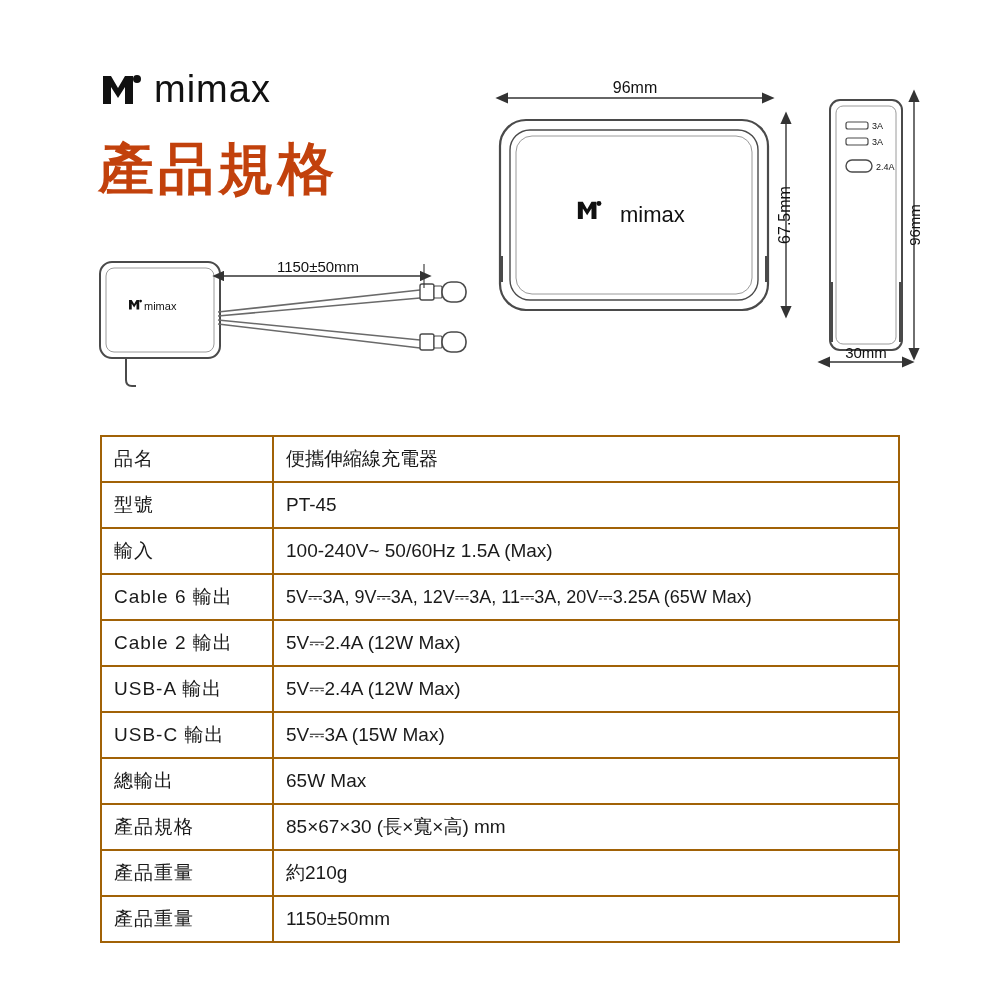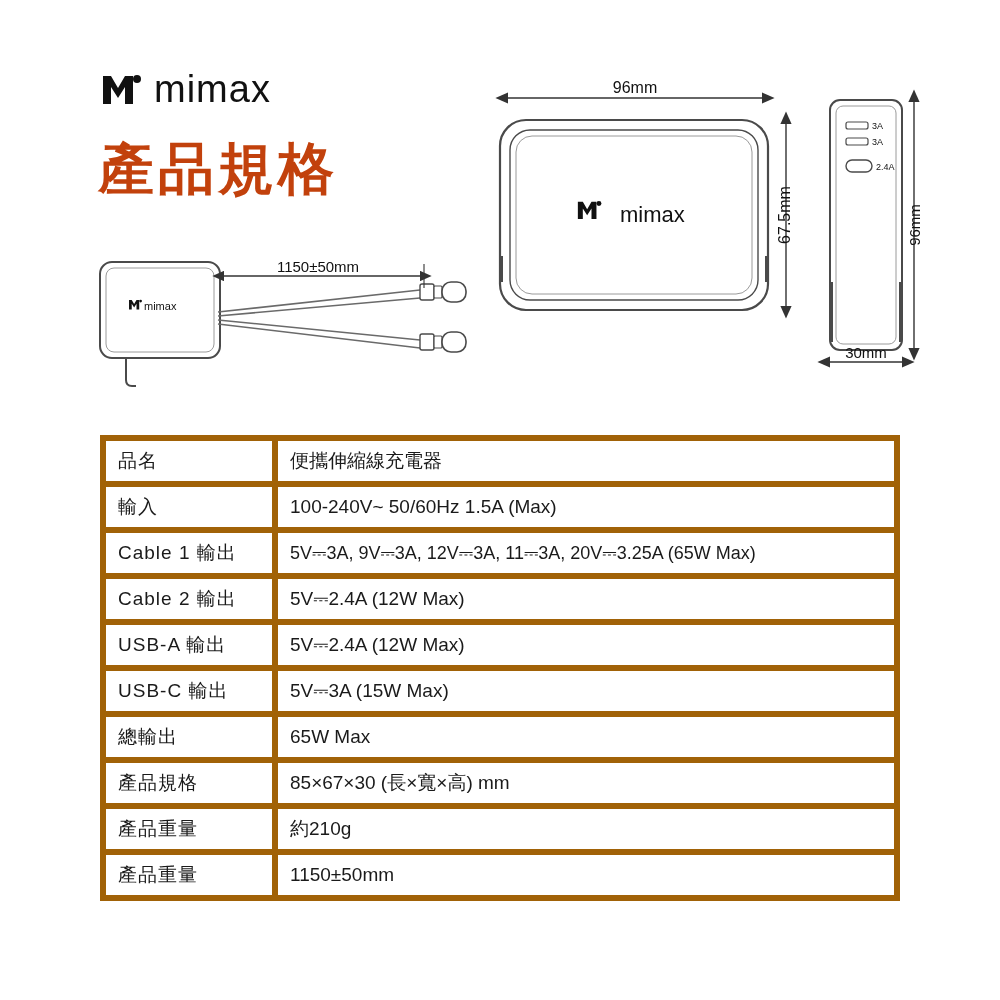--- a/index.html
+++ b/index.html
@@ -56,21 +56,21 @@
   
   .spec-table {
     position: absolute;
     left: 100px;
     top: 435px;
     width: 800px;
     border-collapse: collapse;
     table-layout: fixed;
   }
   .spec-table td {
-    border: 6px solid #a16207;
+    border: 2px solid #a16207;
     height: 46px;
     padding: 0 12px;
     font-size: 19px;
     vertical-align: middle;
     color: #1a1a1a;
     white-space: nowrap;
     overflow: hidden;
   }
   .spec-table td.label {
     width: 172px;
@@ -188,25 +188,29 @@
     </svg>
   </div>
 
   <table class="spec-table">
     <tbody>
       <tr>
         <td class="label">品名</td>
         <td class="value">便攜伸縮線充電器</td>
       </tr>
       <tr>
+        <td class="label">型號</td>
+        <td class="value">PT-45</td>
+      </tr>
+      <tr>
         <td class="label">輸入</td>
         <td class="value">100-240V~ 50/60Hz 1.5A (Max)</td>
       </tr>
       <tr class="tight">
-        <td class="label">Cable 1 輸出</td>
+        <td class="label">Cable 6 輸出</td>
         <td class="value">5V⎓3A, 9V⎓3A, 12V⎓3A, 11⎓3A, 20V⎓3.25A (65W Max)</td>
       </tr>
       <tr>
         <td class="label">Cable 2 輸出</td>
         <td class="value">5V⎓2.4A (12W Max)</td>
       </tr>
       <tr>
         <td class="label">USB-A 輸出</td>
         <td class="value">5V⎓2.4A (12W Max)</td>
       </tr>

